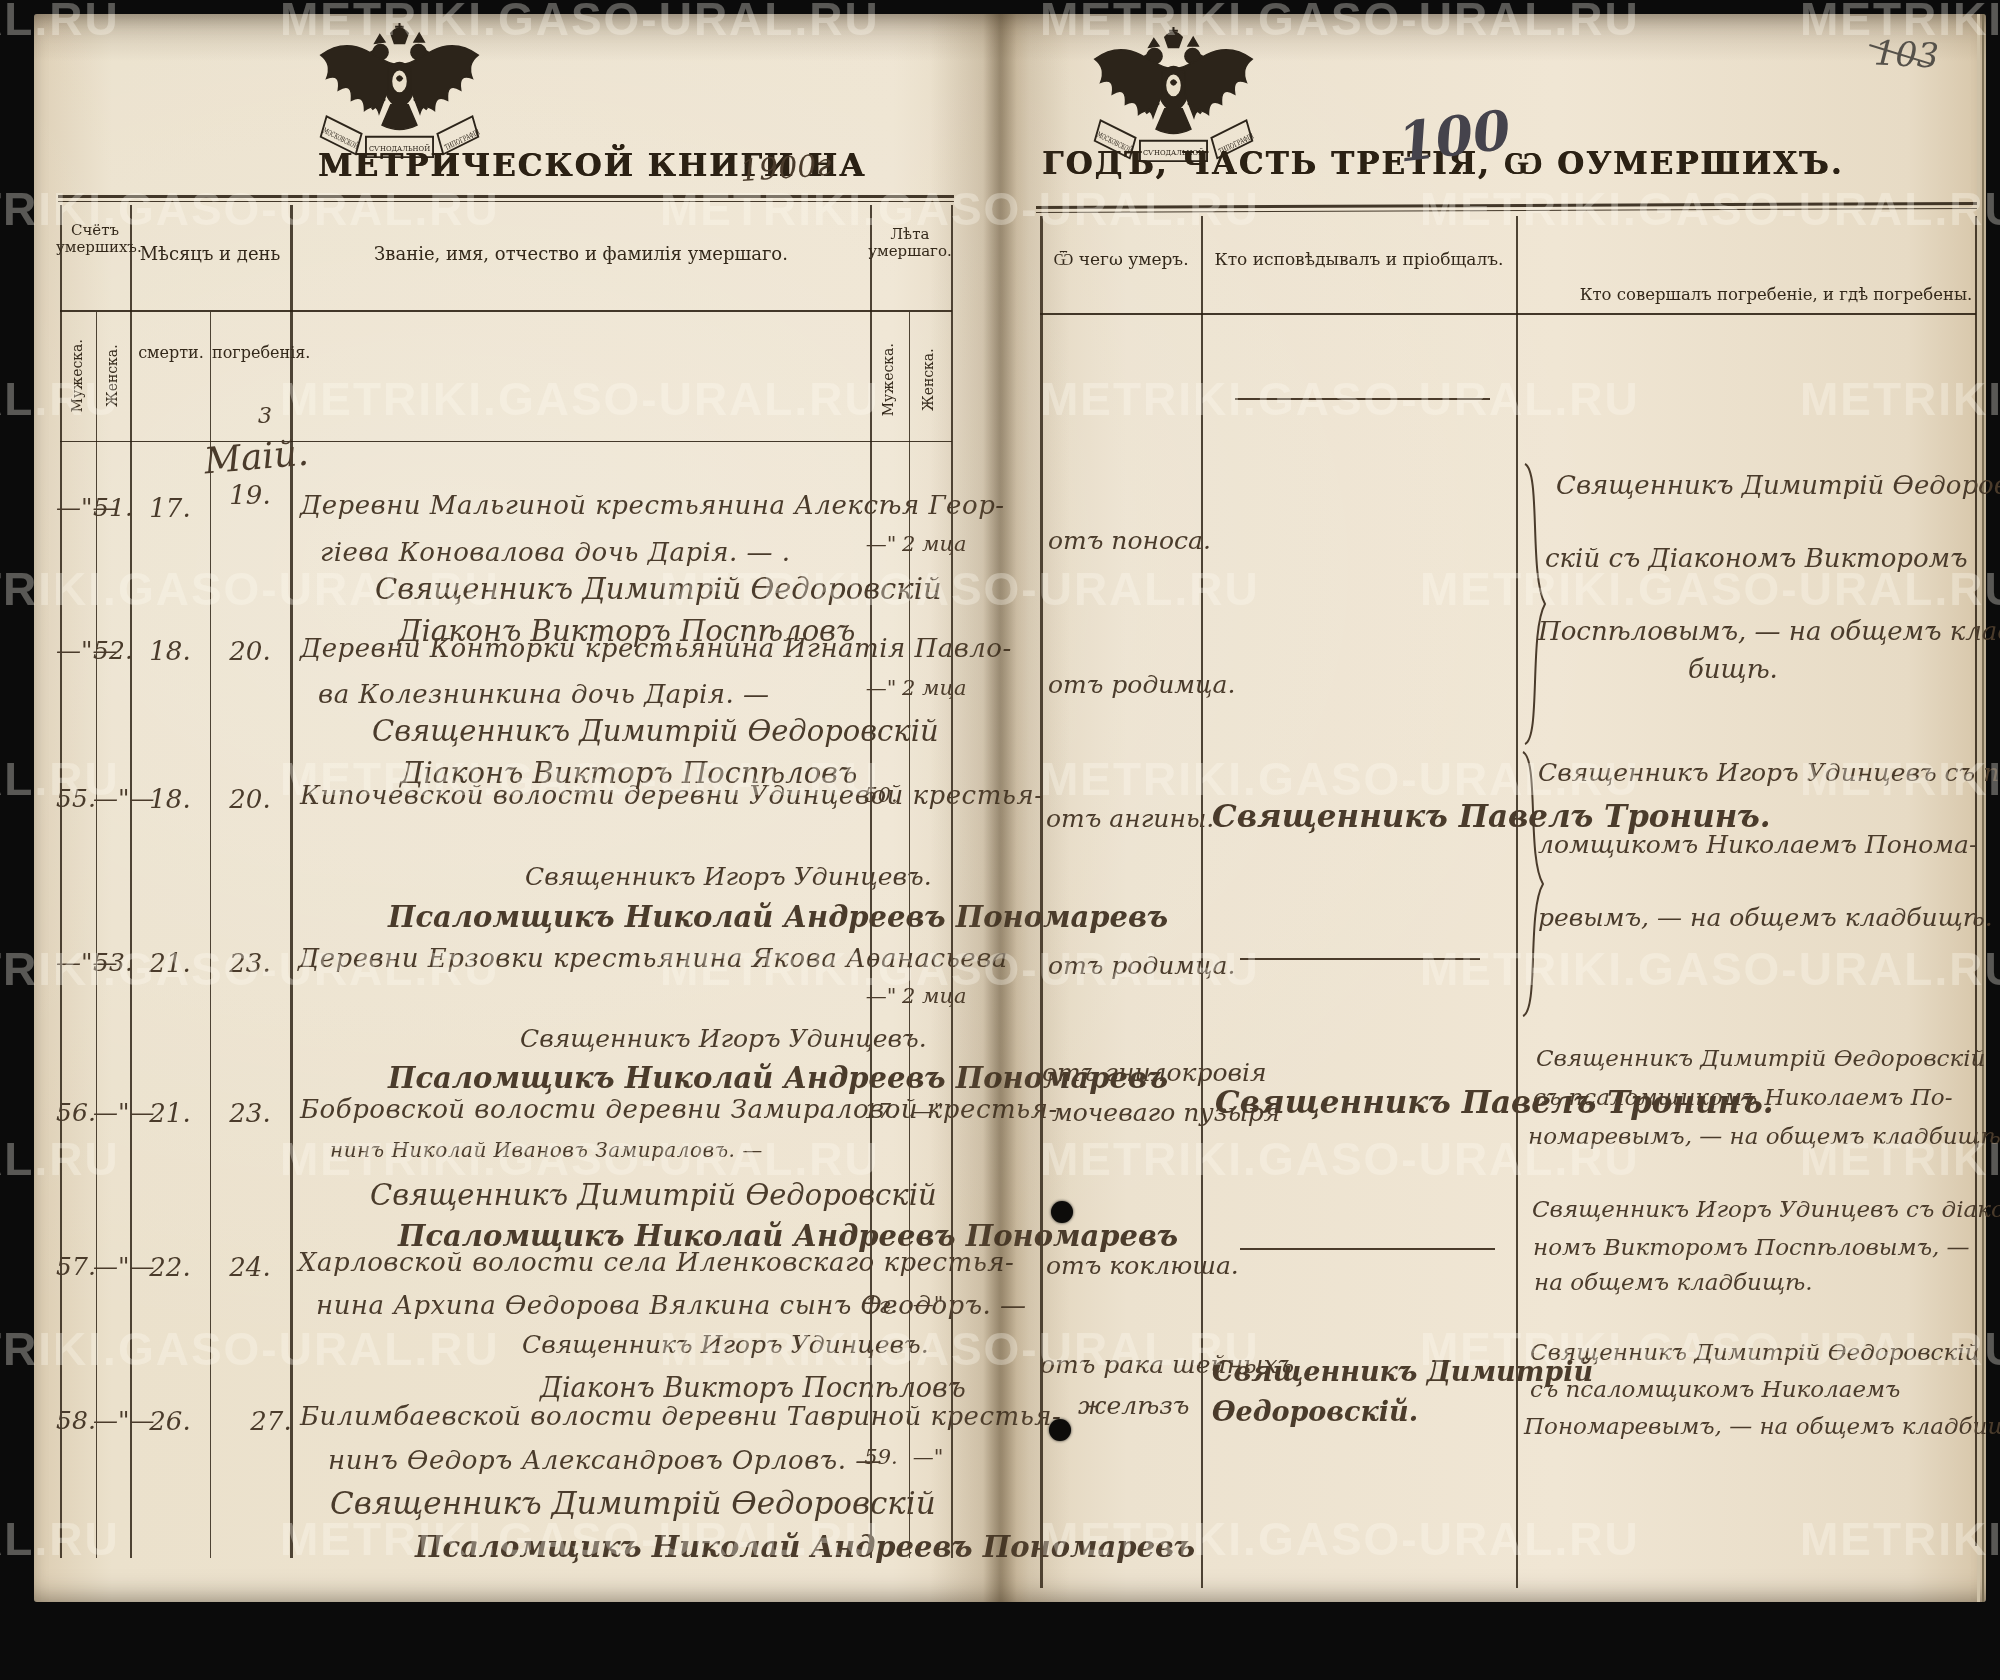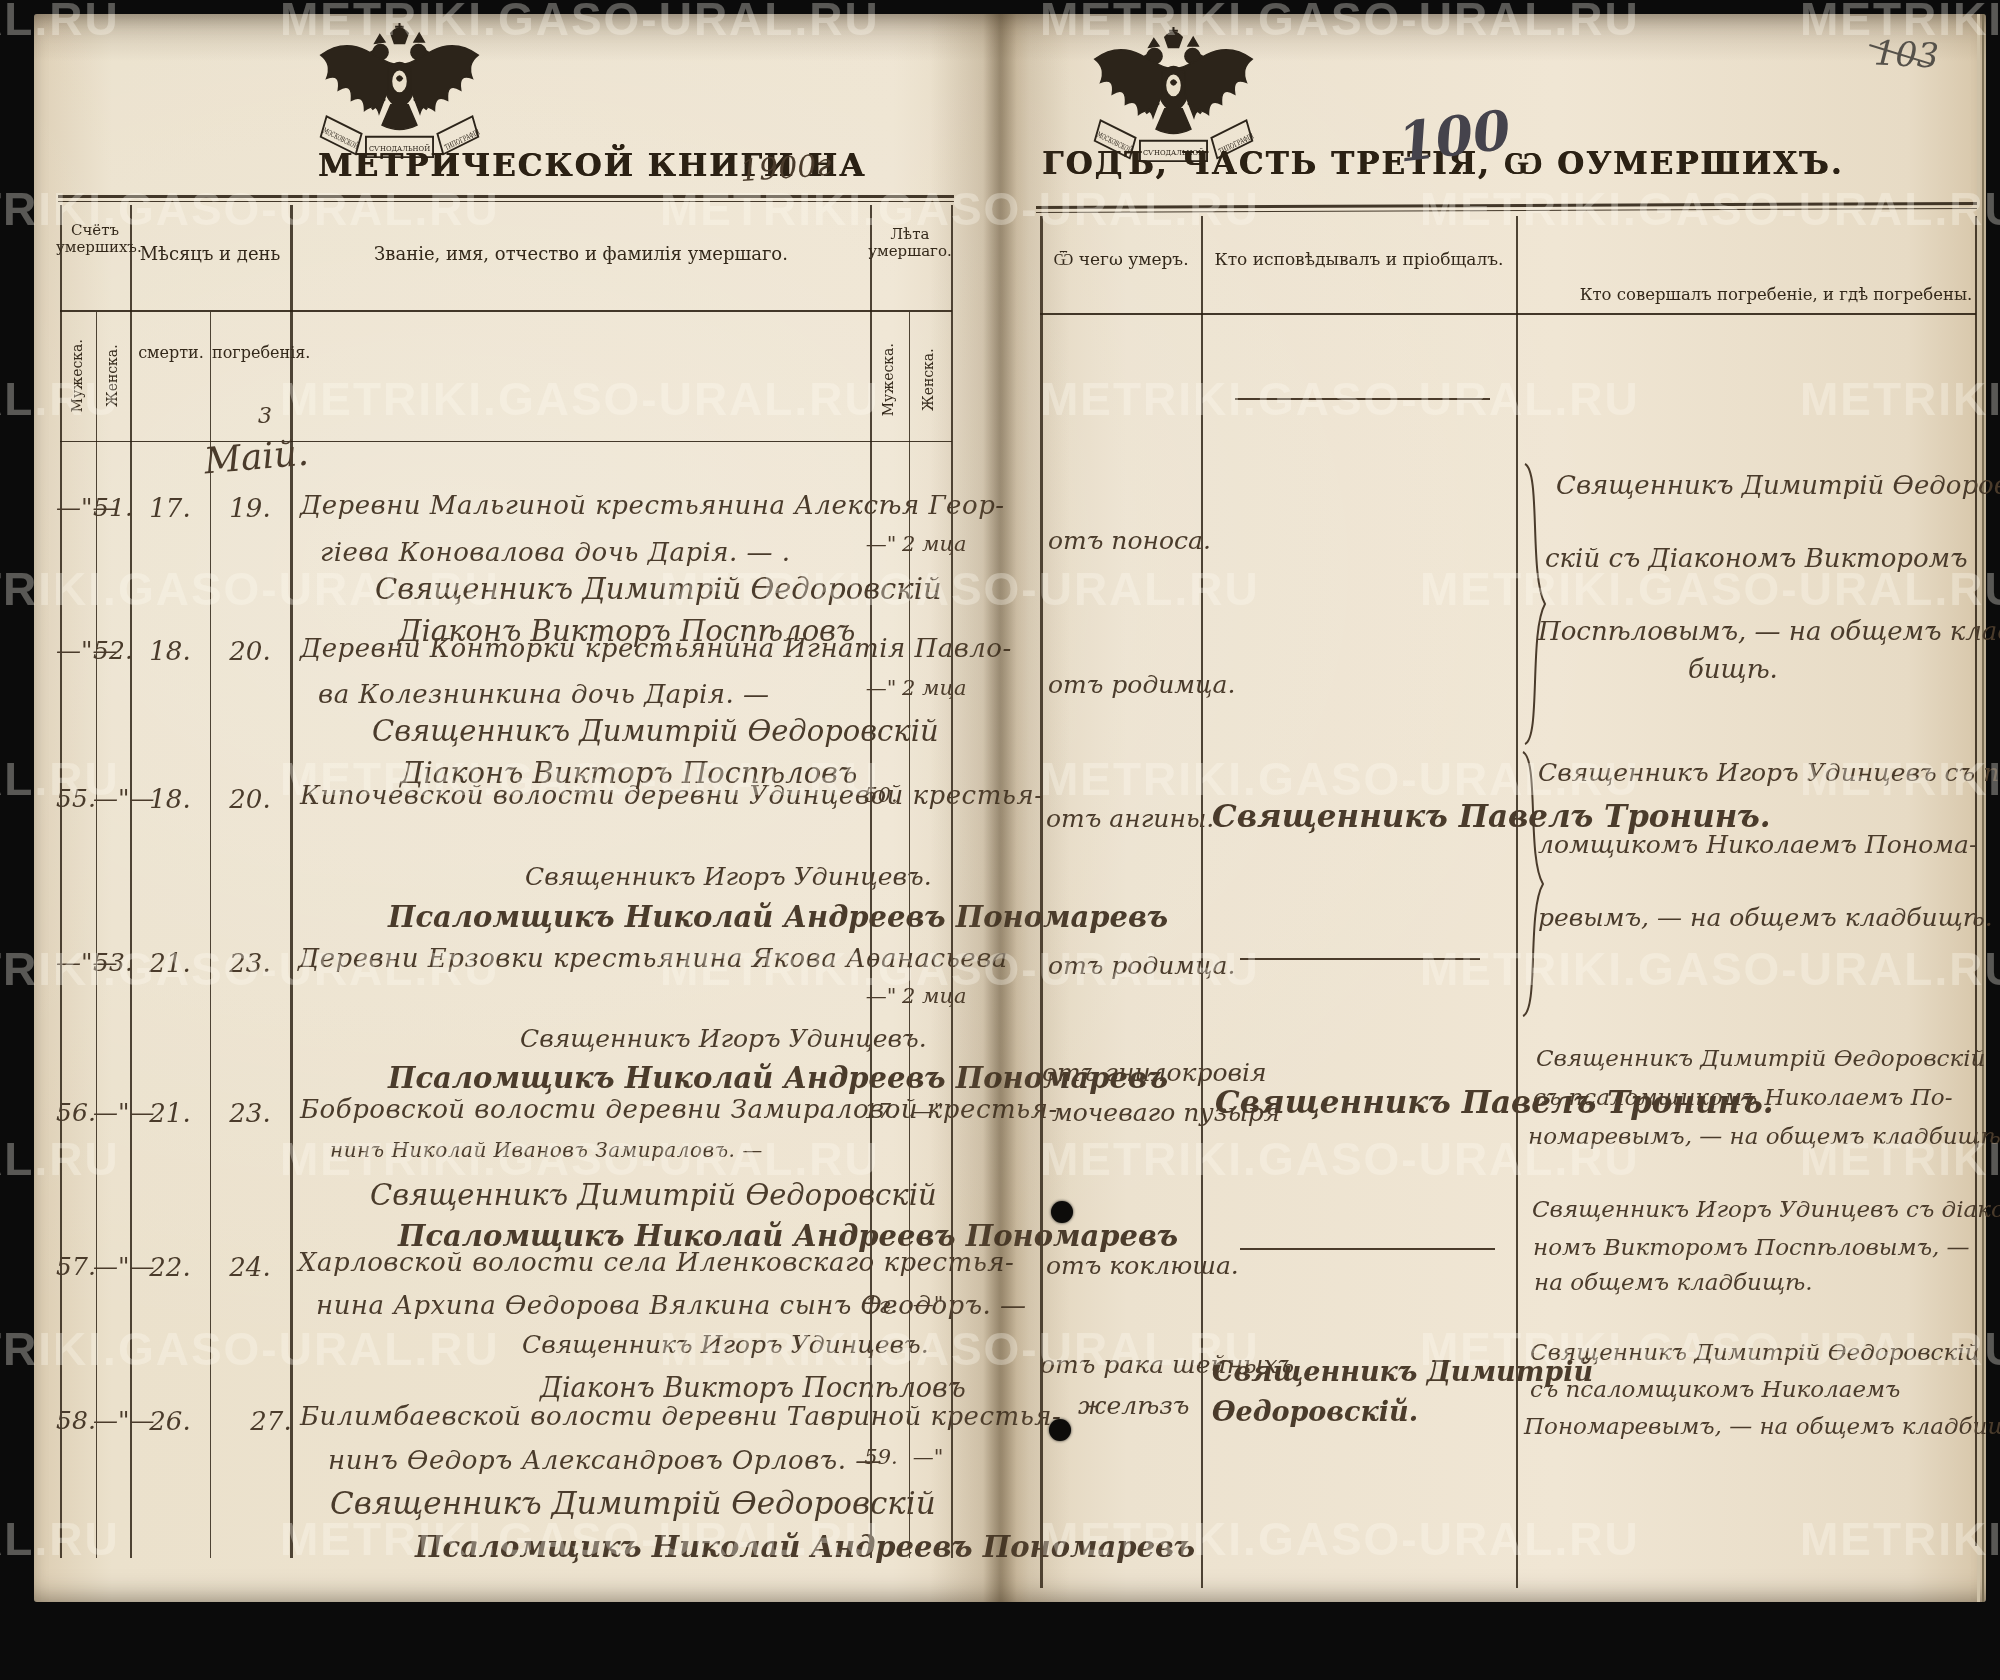--- a/index.html
+++ b/index.html
@@ -149,21 +149,21 @@
     <div class="abs print center rot" style="left:888px;top:372px;width:82px;font-size:14px;">Женска.</div>
   </div>
 
   <div class="abs hw" style="left:258px;top:404px;font-size:22px;z-index:12;">3</div>
   <div class="abs hw" style="left:204px;top:438px;font-size:36px;transform:rotate(-5deg);z-index:12;">Маій.</div>
 
   <div id="records">
       <div class="abs hw" style="left: 56px; top: 495px; width: 40px; font-size: 25px; text-align: center;">—"—</div>
       <div class="abs hw" style="left: 93px; top: 495px; width: 40px; font-size: 25px; text-align: center;">51.</div>
       <div class="abs hw" style="left: 132px; top: 495px; width: 76px; font-size: 26px; text-align: center;">17.</div>
-      <div class="abs hw" style="left: 212px; top: 495px; width: 76px; font-size: 26px; text-align: center;">19.</div>
+      <div class="abs hw" style="left: 212px; top: 482px; width: 76px; font-size: 26px; text-align: center;">19.</div>
       <div class="abs hw" style="left: 300px; top: 492px; font-size: 26px; letter-spacing: 0.5px;">Деревни Мальгиной крестьянина Алексѣя Геор-</div>
       <div class="abs hw" style="left: 320px; top: 539px; font-size: 26px; letter-spacing: 0.5px;">гіева Коновалова дочь Дарія.   —   .</div>
       <div class="abs hw" style="left: 375px; top: 574px; font-size: 29px; font-weight: normal;">Священникъ Димитрій Ѳедоровскій</div>
       <div class="abs hw" style="left: 398px; top: 616px; font-size: 29px; font-weight: normal;">Діаконъ Викторъ Поспѣловъ</div>
       <div class="abs hw" style="left: 858px; top: 533px; width: 46px; font-size: 21px; text-align: center;">—"</div>
       <div class="abs hw" style="left: 902px; top: 533px; width: 52px; font-size: 21px; text-align: center;">2 мца</div>
       <div class="abs hw" style="left: 1048px; top: 528px; font-size: 25px;">отъ поноса.</div>
       <div class="abs hw" style="left: 1235px; top: 398px; width: 255px; height: 2px; background: rgb(74, 59, 43);"></div>
       <div class="abs hw" style="left: 1556px; top: 472px; font-size: 26px;">Священникъ Димитрій Ѳедоров-</div>
       <div class="abs hw" style="left: 1545px; top: 545px; font-size: 26px;">скій съ Діакономъ Викторомъ</div>

